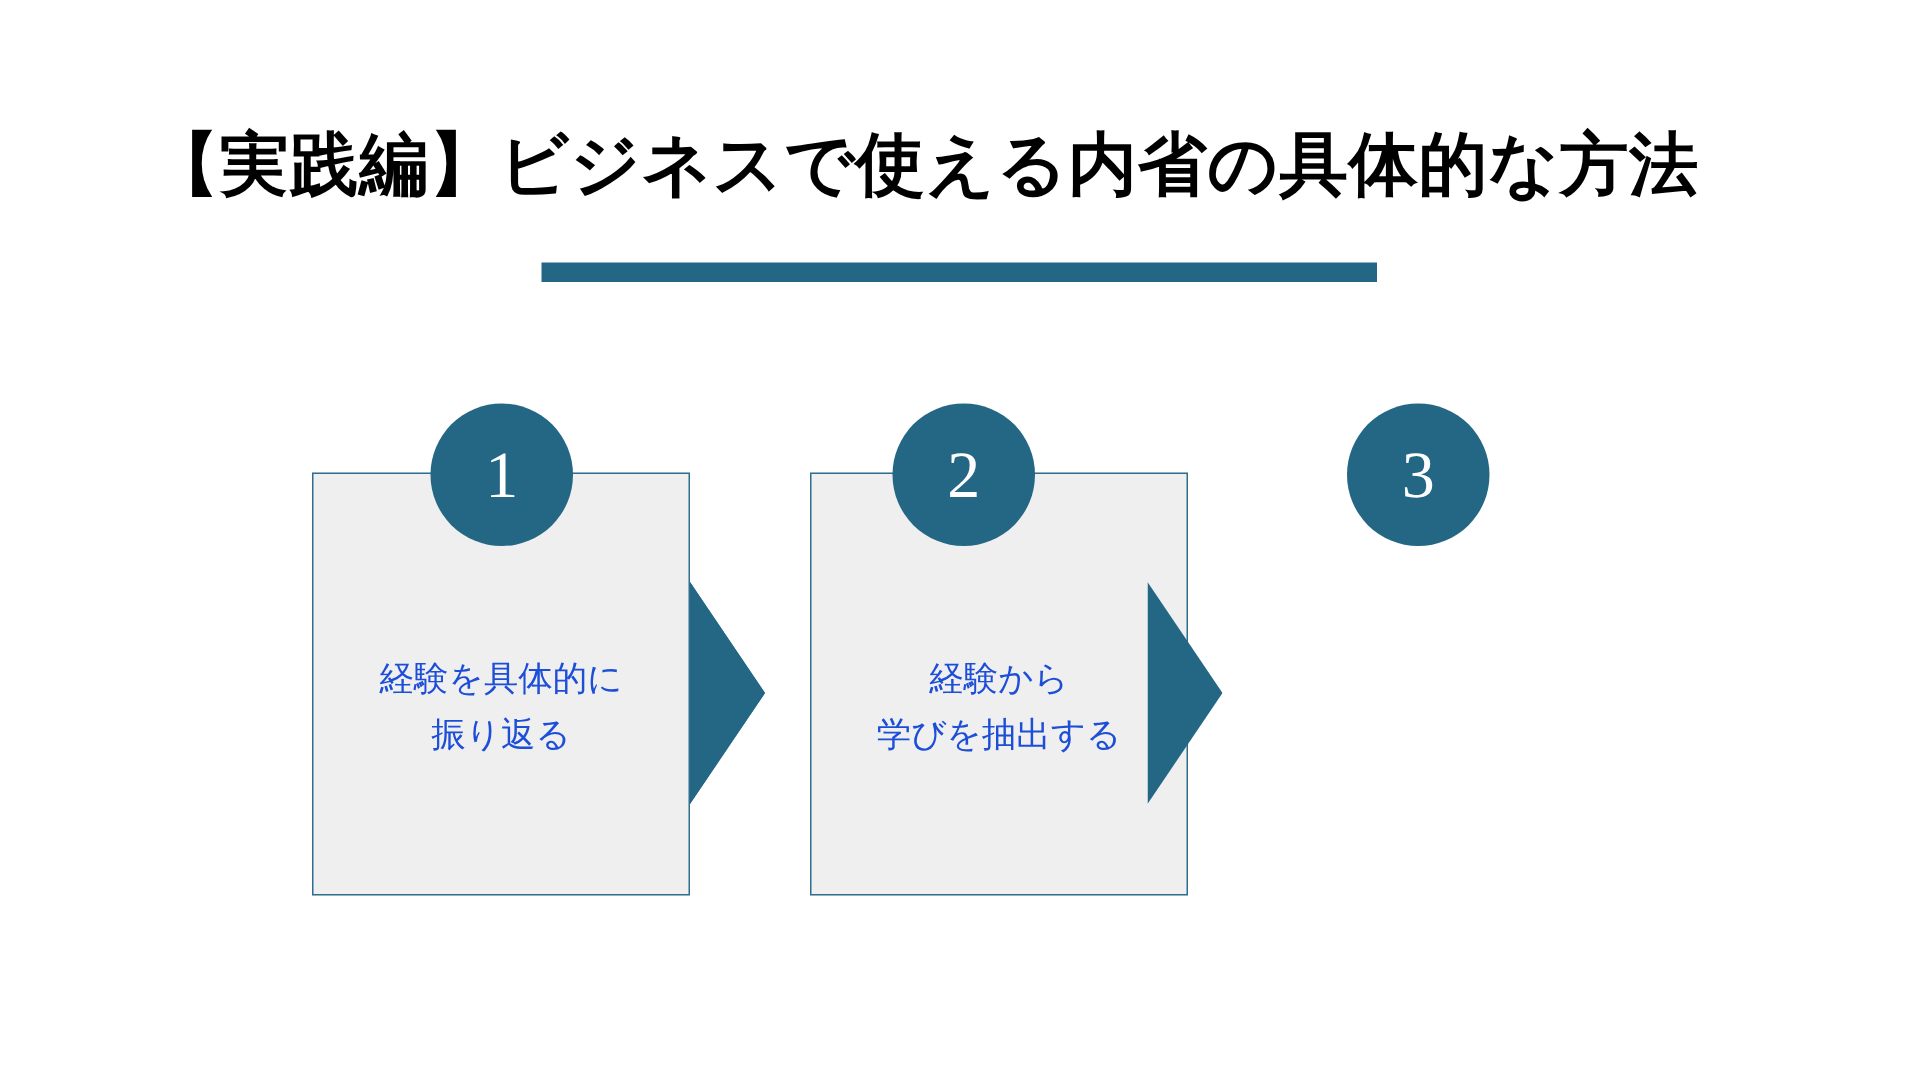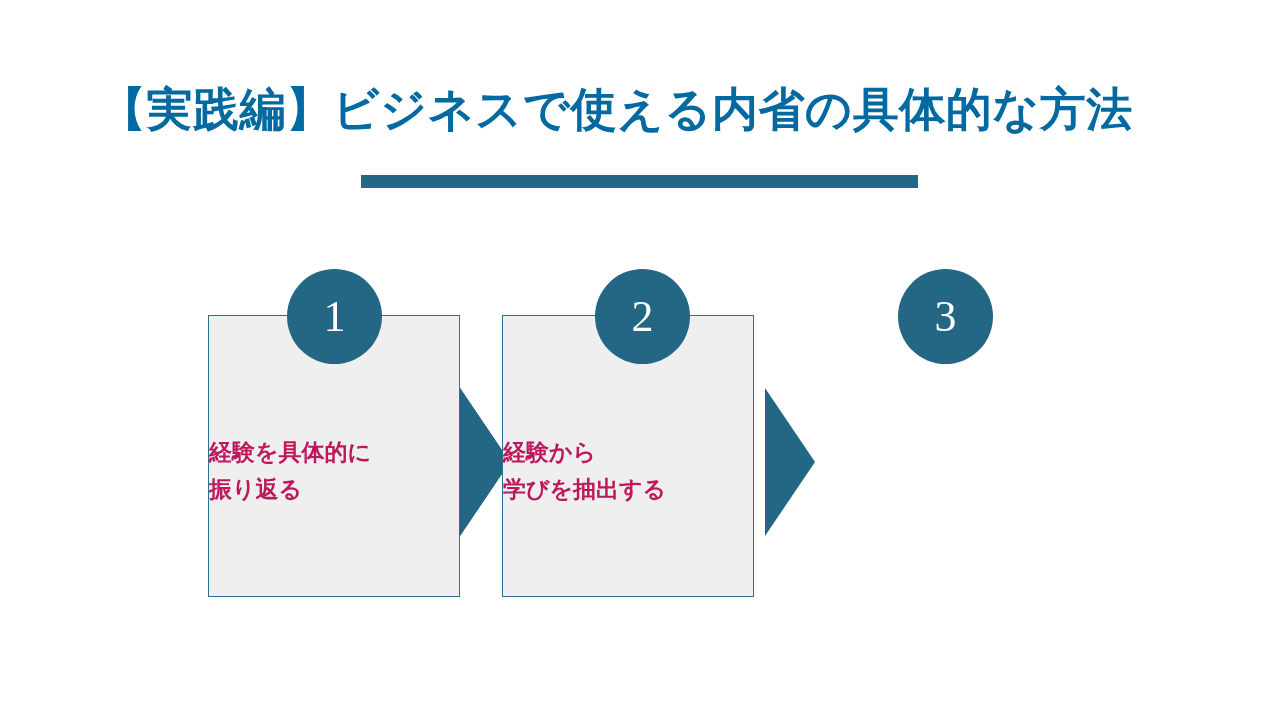--- a/index.html
+++ b/index.html
@@ -22,21 +22,21 @@
 
   
   .slide-title {
     position: absolute;
     left: 100px;
     top: 78px;
     width: 1120px;
     font-size: 46px;
     line-height: 62px;
     font-weight: bold;
-    color: #0369a1;
+    color: #000000;
     letter-spacing: 0.5px;
     white-space: nowrap;
   }
 
   
   .accent-bar {
     position: absolute;
     left: 361px;
     top: 175px;
     width: 557px;
@@ -56,32 +56,33 @@
   .step-box {
     position: absolute;
     top: 315px;
     width: 252px;
     height: 282px;
     background: #efefef;
     border: 1px solid #2e6e8e;
     box-sizing: border-box;
   }
   .step-box.s1 { left: 208px; }
-  .step-box.s2 { left: 502px; }
+  .step-box.s2 { left: 540px; }
   .step-box.s3 { left: 820px; }
 
   .step-label {
     position: absolute;
     left: 0;
     right: 0;
     top: 118px;
+    text-align: center;
     font-size: 23px;
     line-height: 37px;
-    font-weight: bold;
-    color: #be185d;
+    font-weight: normal;
+    color: #1d4ed8;
     white-space: pre-line;
   }
 
   
   .step-badge {
     position: absolute;
     top: 269px;
     width: 95px;
     height: 95px;
     border-radius: 50%;

